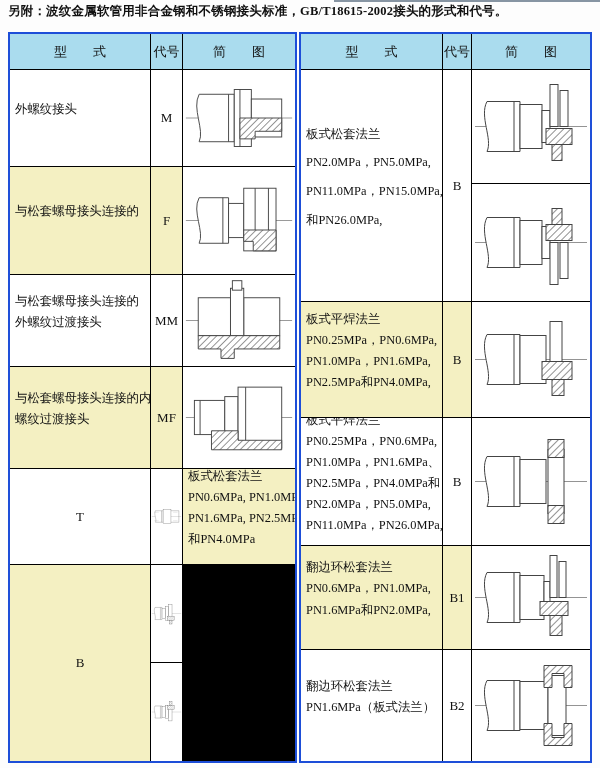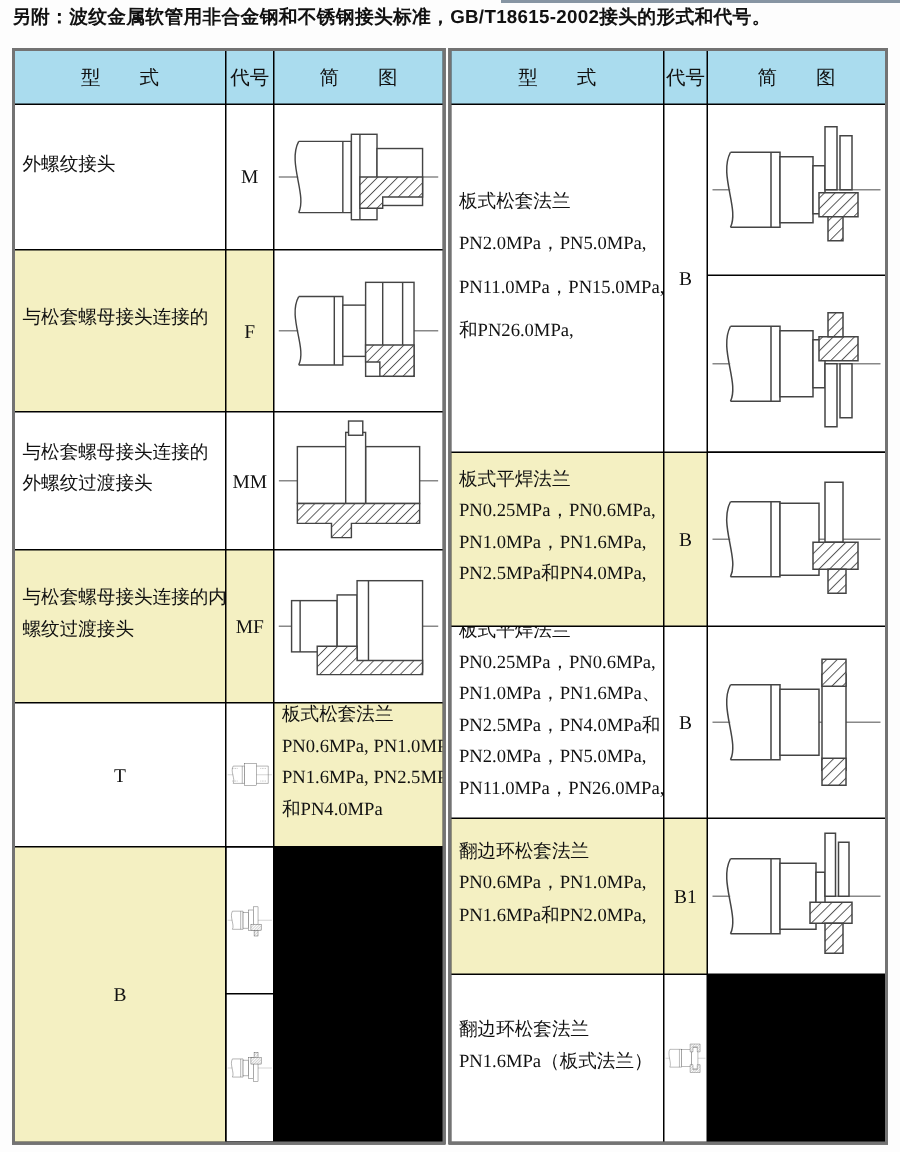--- a/index.html
+++ b/index.html
@@ -1,22 +1,22 @@
 <!DOCTYPE html>
 <html><head>
 <meta charset="utf-8">
 <style>
   html,body{margin:0;padding:0;}
   body{width:600px;height:768px;position:relative;background:#fdfdfd;overflow:hidden;
        font-family:"Liberation Serif","DejaVu Serif",serif;color:#111;}
   .title{position:absolute;left:8px;top:3px;width:588px;
-         font-family:Liberation Sans, sans-serif;
+         font-family:Liberation Serif, serif;
          font-weight:bold;font-size:12.5px;letter-spacing:.2px;}
   .top-strip{position:absolute;left:334px;top:0;width:266px;height:2px;background:#8795a3;}
-  .tbl{position:absolute;display:grid;gap:1px;background:#000;border:2px solid #737373;}
+  .tbl{position:absolute;display:grid;gap:1px;background:#000;border:2px solid #1d4ed8;}
   .tbl-left{left:8px;top:32px;grid-template-columns:140px 31px 112px;
             grid-template-rows:35px 96px 107px 91px 101px 95px 196px;}
   .tbl-right{left:299px;top:32px;grid-template-columns:141px 28px 118px;
              grid-template-rows:35px 231px 115px 127px 103px 111px;}
   .c{background:#fff;display:flex;overflow:hidden;}
   .hd{background:#aadcee;align-items:center;justify-content:center;font-size:13px;}
   .tc{align-items:center;padding:3px 4px 20px 5px;font-size:12.4px;line-height:1.7;}
   .tc span{white-space:pre;}
   .tc.loose{line-height:2.3;}
   .cc{align-items:center;justify-content:center;font-size:13px;}
@@ -298,20 +298,21 @@
           <rect x="68" y="52" width="28" height="14" fill="url(#hh)" stroke="#444"></rect>
           <rect x="78" y="66" width="12" height="20" fill="url(#hh)" stroke="#444"></rect>
         </svg>
       </div>
     </div>
 
   <div class="c tc">
       <span>翻边环松套法兰
 PN1.6MPa（板式法兰）</span>
     </div>
+  <div class="c cc">B2</div>
   <div class="c dg">
       <div class="diag">
         <svg viewBox="0 0 118 96" preserveAspectRatio="xMidYMid meet">
           <line x1="3" y1="48" x2="115" y2="48" stroke="#888" stroke-width="0.9"></line>
           <path d="M 15 23 L 48 23 L 48 73 L 15 73" fill="#fff" stroke="#444"></path>
           <path d="M 15 23 C 7 38 21 60.5 15 73" fill="#fff" stroke="#444"></path>
           <line x1="42" y1="23" x2="42" y2="73" stroke="#444" stroke-width="1"></line>
           <rect x="48" y="24" width="28" height="48" fill="#fff" stroke="#444"></rect>
           <rect x="76" y="18" width="18" height="60" fill="#fff" stroke="#444"></rect>
           <polygon points="72,8 100,8 100,30 92,30 92,16 80,16 80,30 72,30" fill="url(#hh)" stroke="#444"></polygon>

